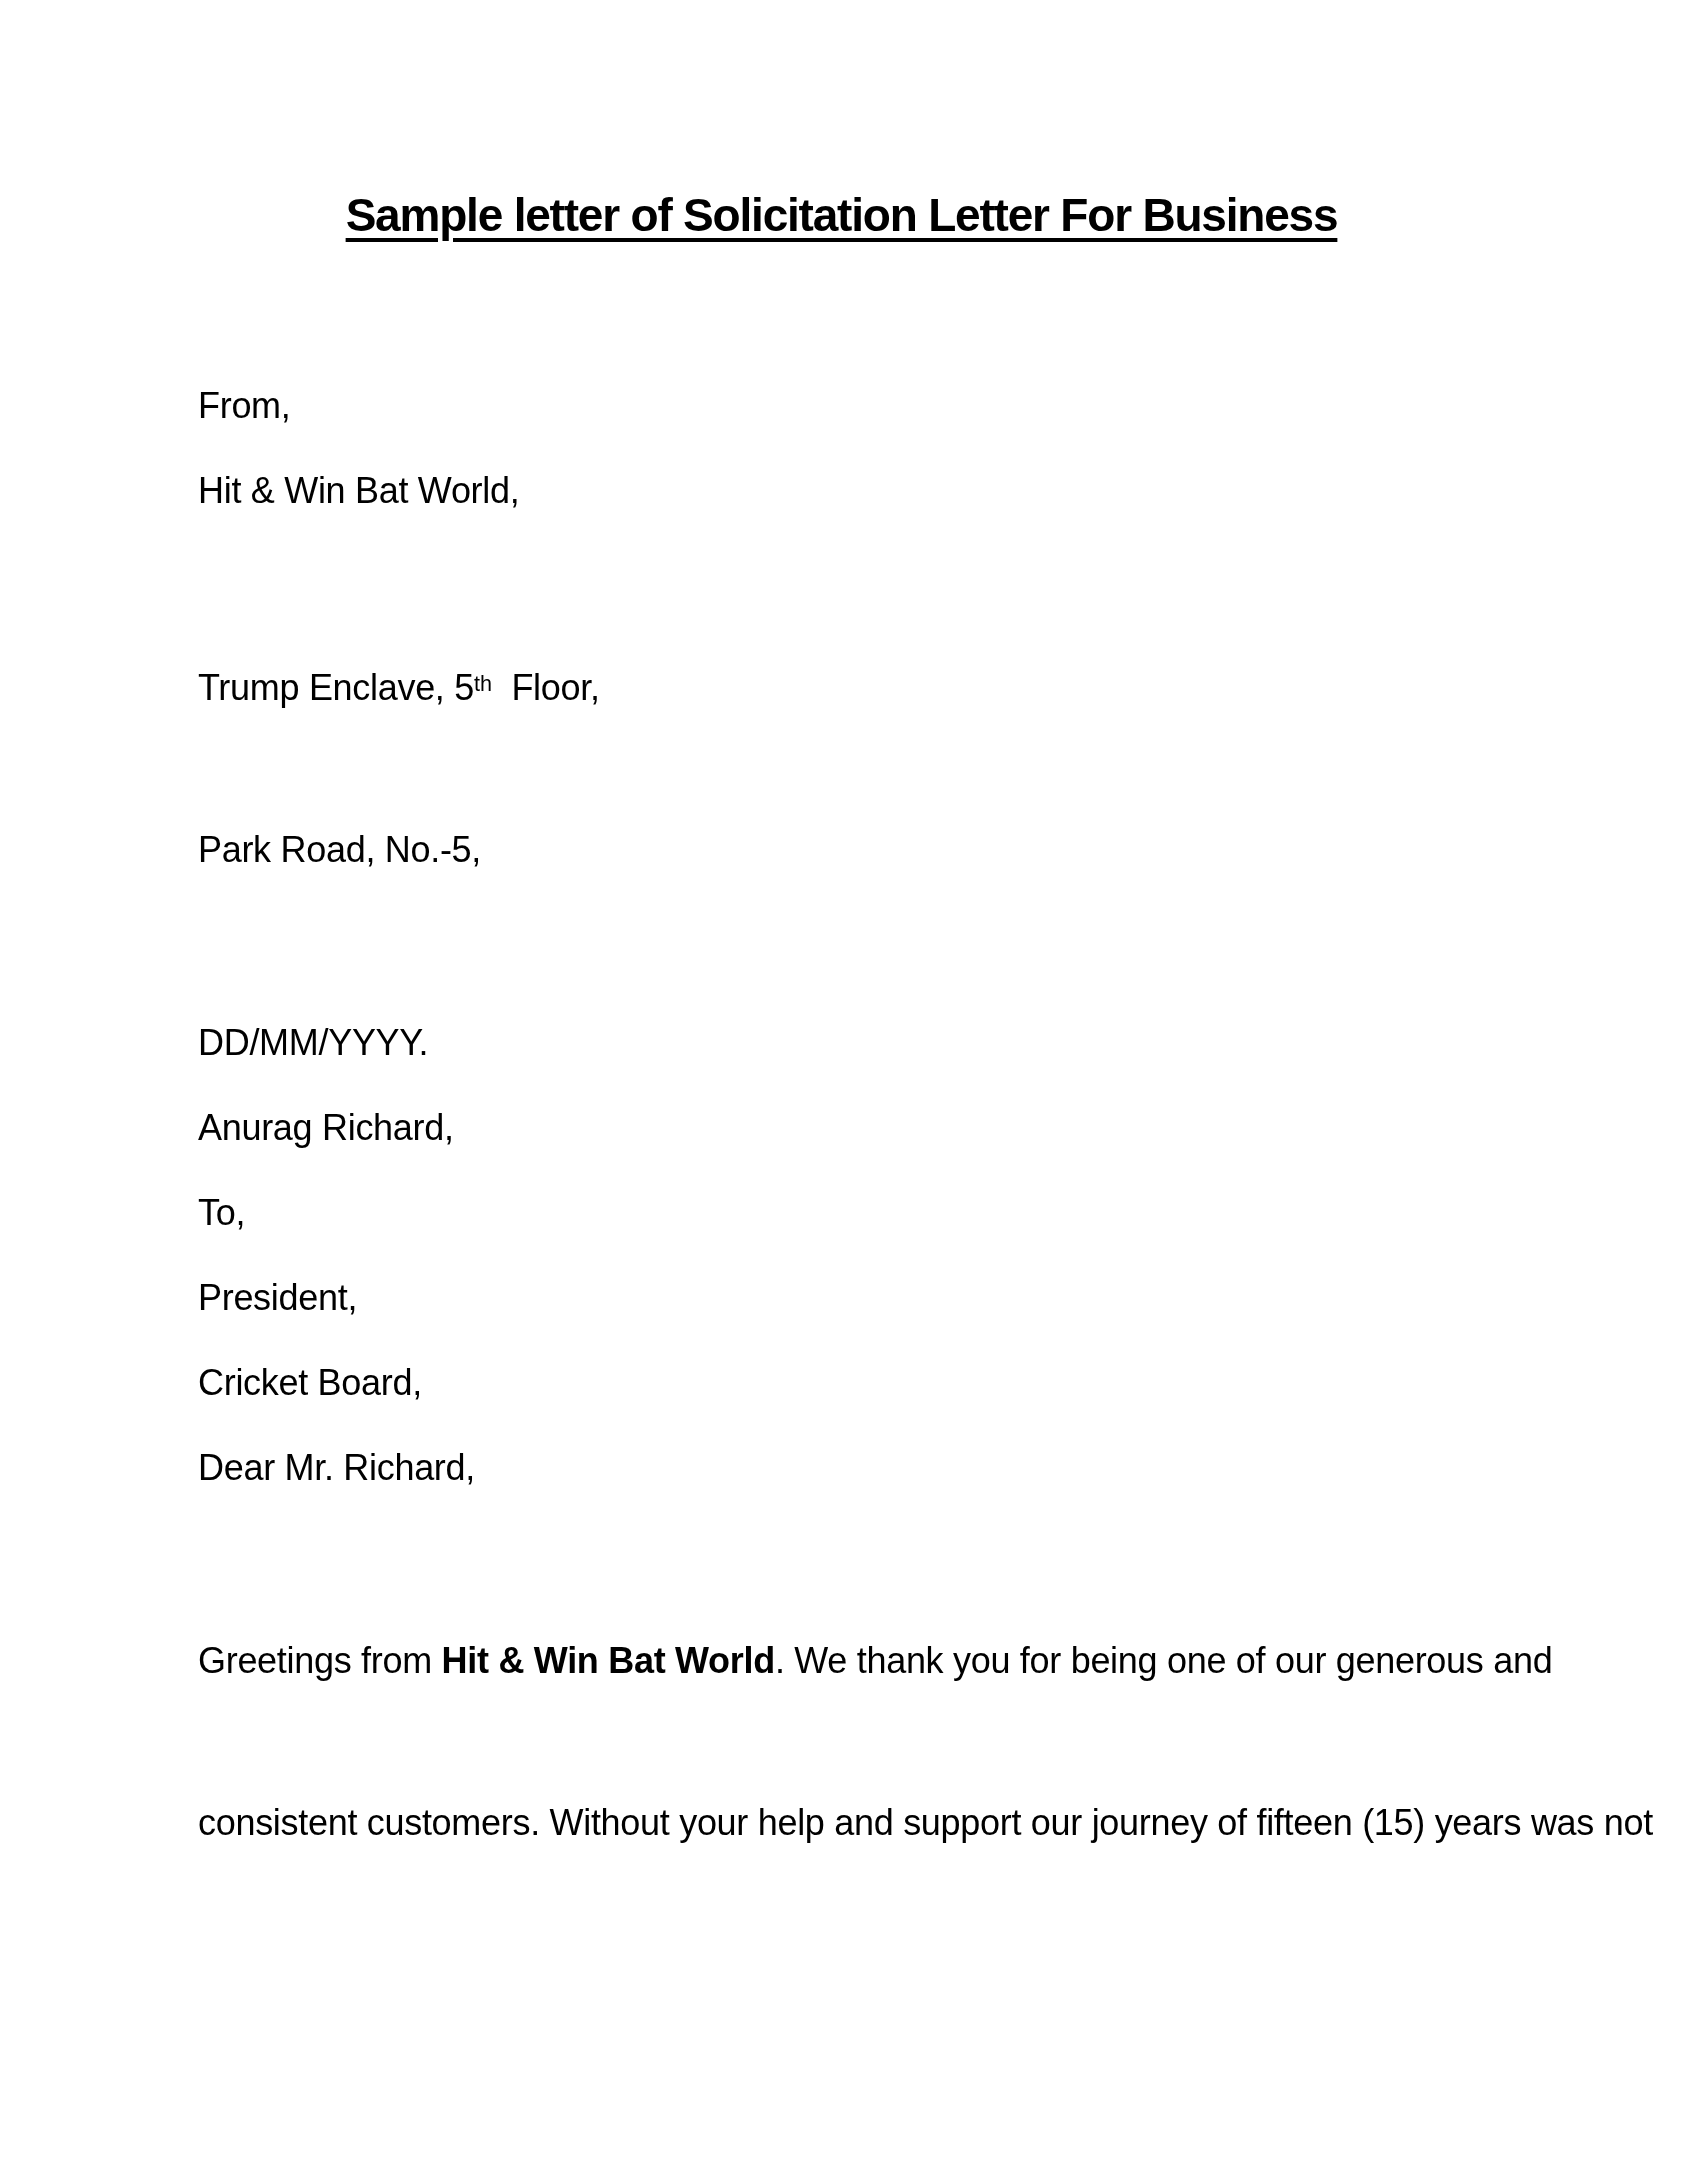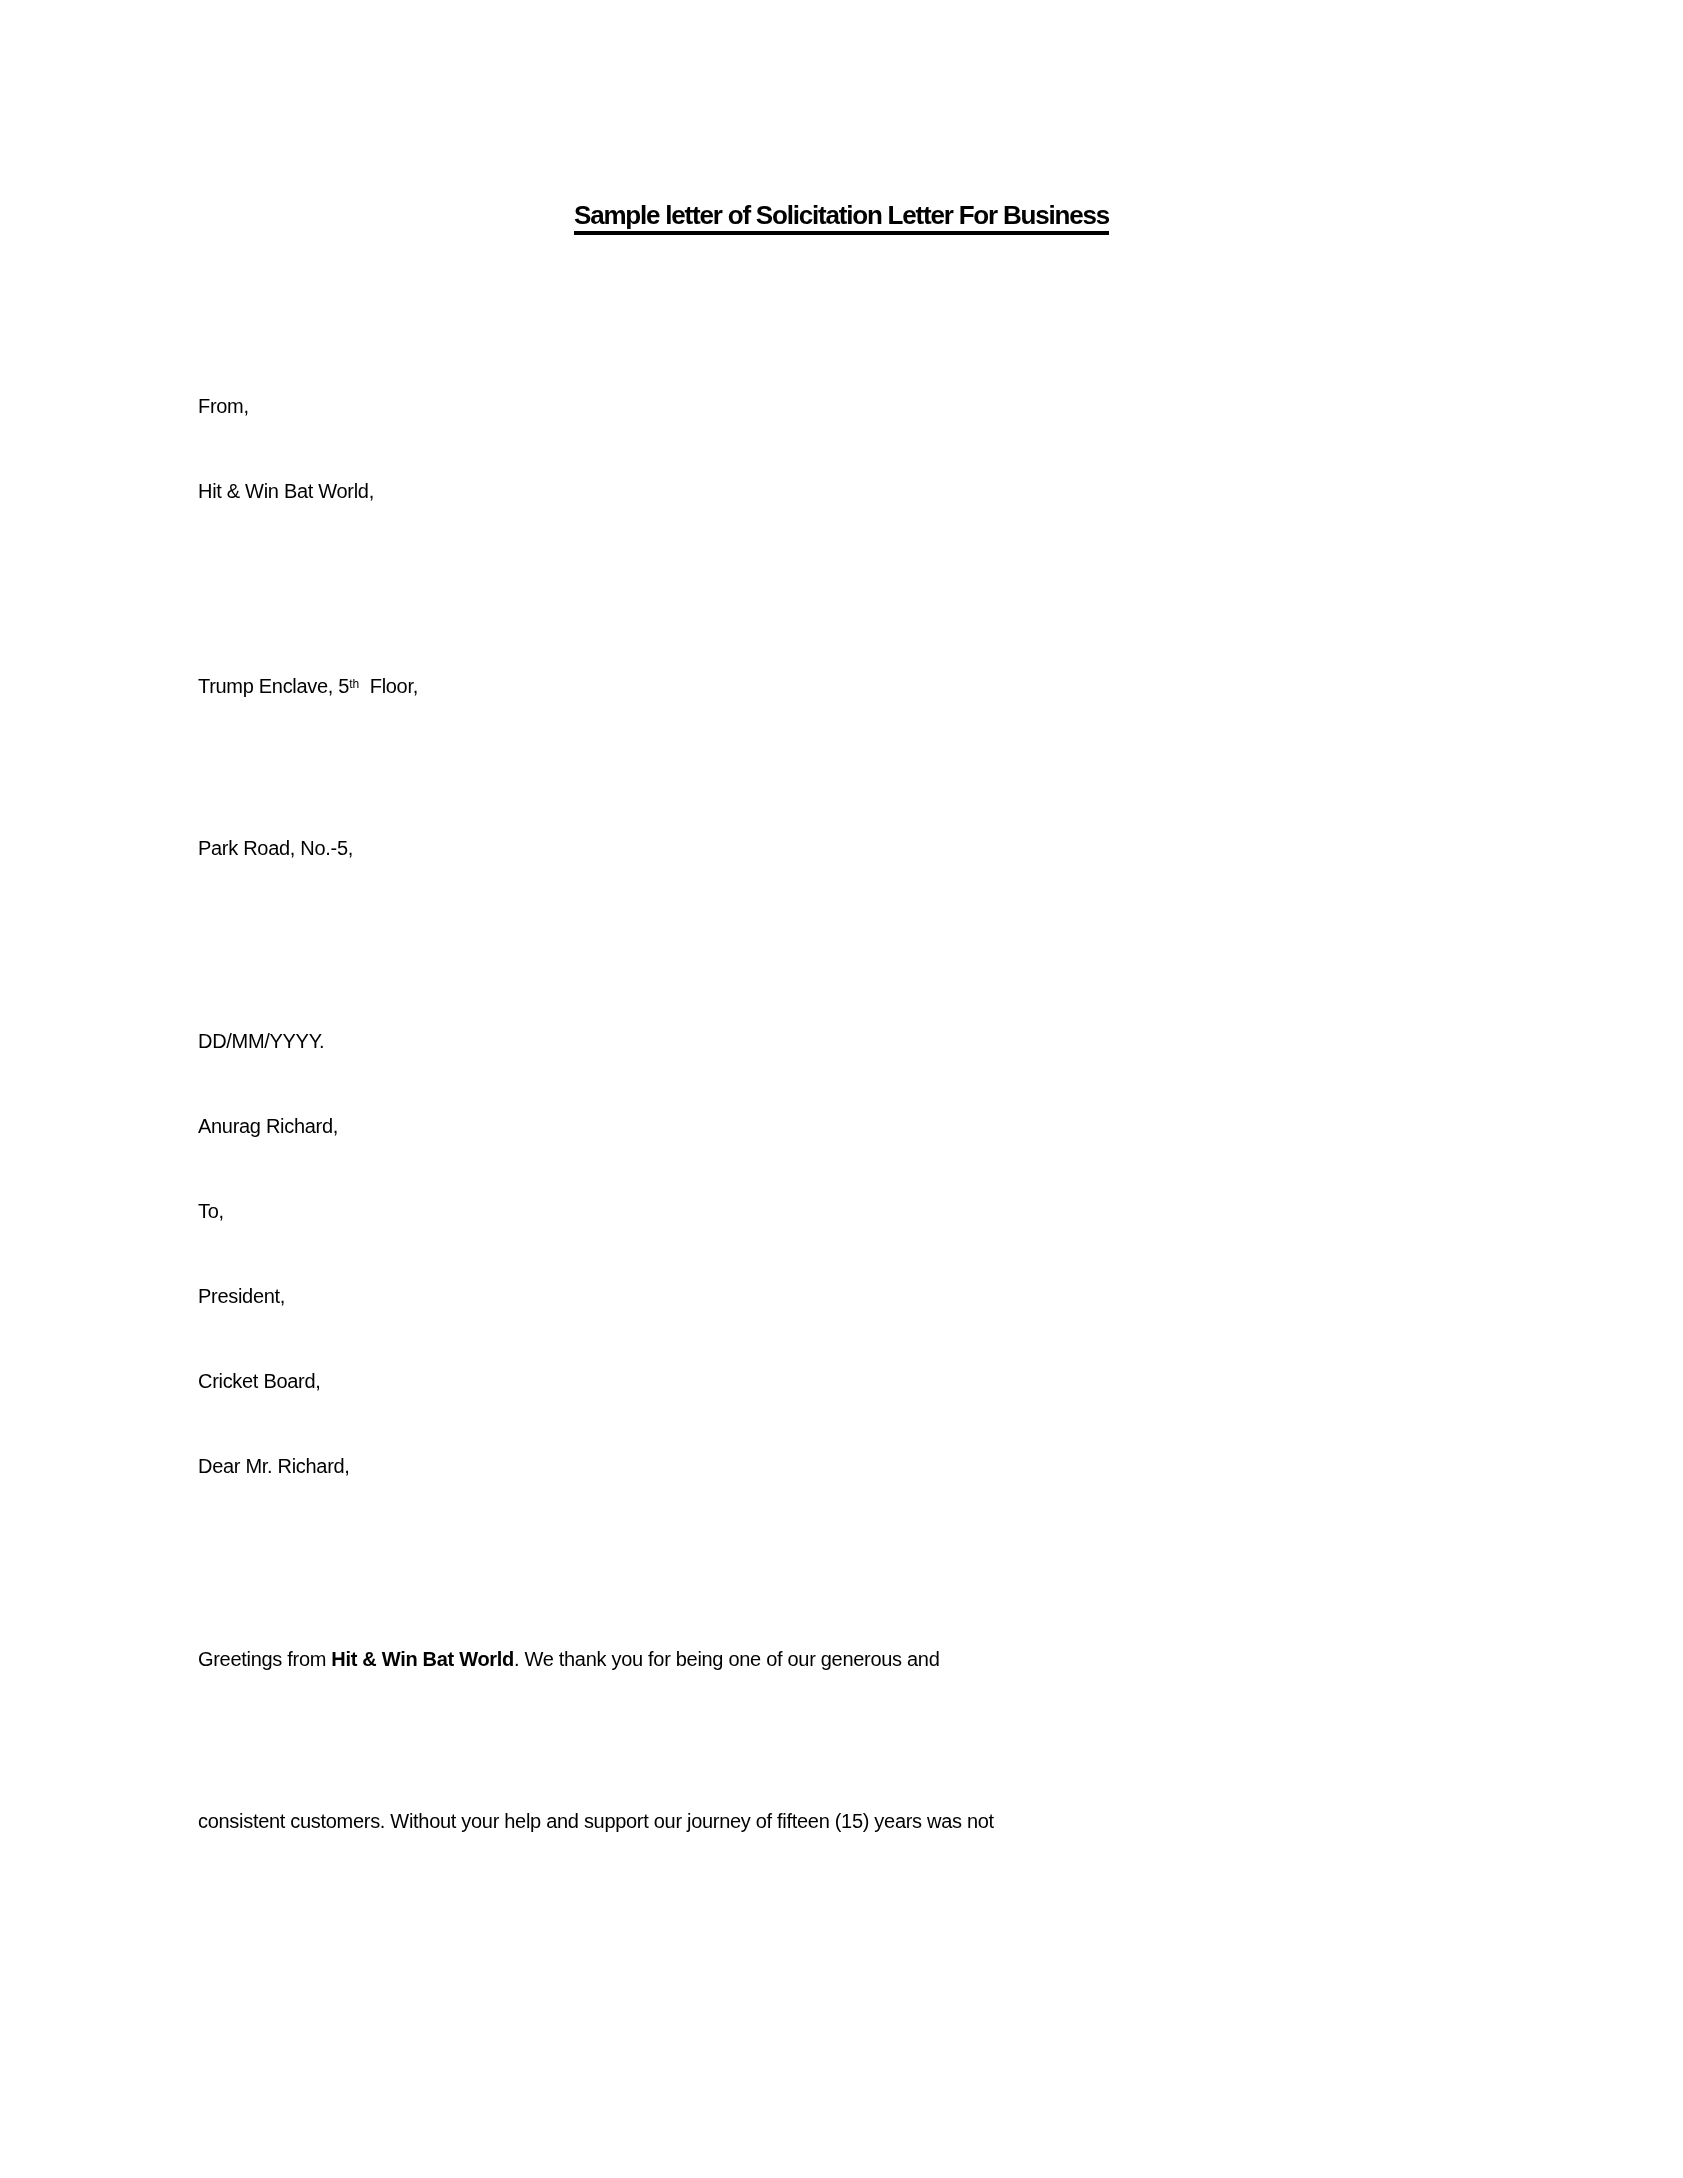--- a/index.html
+++ b/index.html
@@ -13,33 +13,33 @@
     height: 2178px;
     box-sizing: border-box;
     background: #ffffff;
     color: #000000;
     padding: 190px 198px 0 198px;
     overflow: hidden;
     font-family: "Liberation Sans", "DejaVu Sans", sans-serif;
   }
   .title {
     margin: 0 0 139px 0;
-    font-size: 26px;
+    font-size: 46px;
     line-height: 50px;
     font-weight: 700;
     letter-spacing: -1.2px;
     text-align: center;
     text-decoration: underline;
     text-decoration-thickness: 4px;
     text-underline-offset: 7px;
     white-space: pre;
   }
   .para {
     margin: 0 0 31px 0;
-    font-size: 20px;
+    font-size: 36px;
     line-height: 54px;
     letter-spacing: -0.3px;
     white-space: pre;
   }
   .body-para {
     margin-bottom: 0;
   }
   .line, .bodyline {
     display: block;
     white-space: pre;

